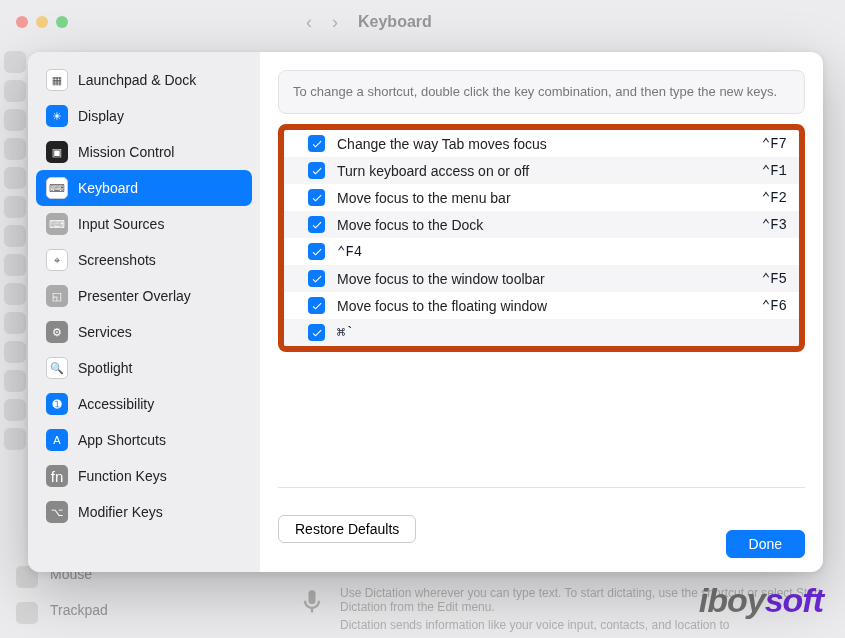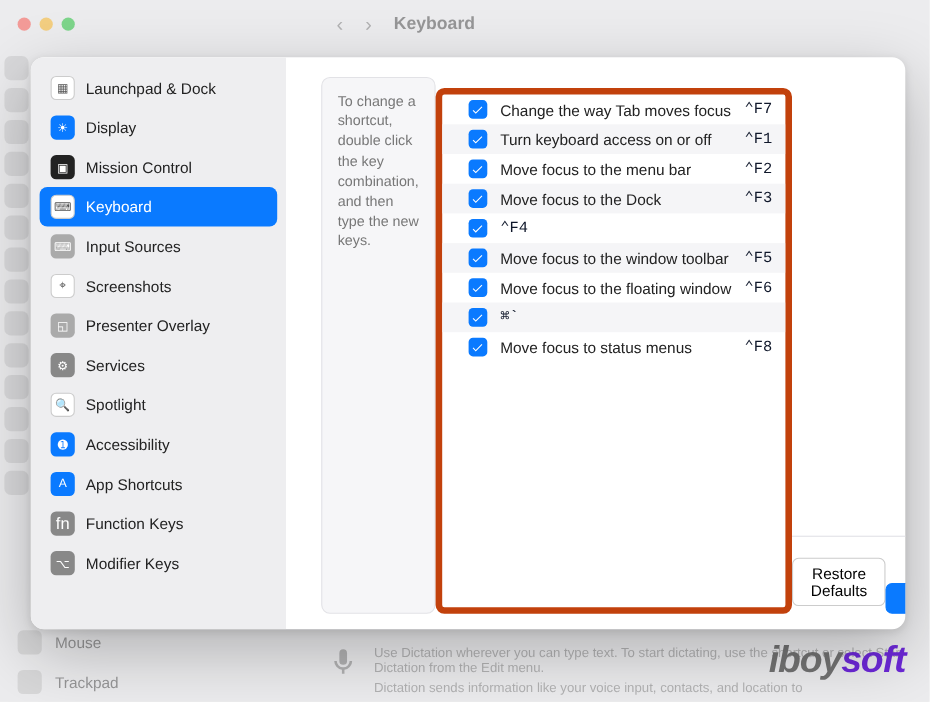--- a/index.html
+++ b/index.html
@@ -63,21 +63,21 @@
   }
   .bg-bottom-items {
     position: absolute;
     left: 16px;
     bottom: 0;
     font-size: 14px;
     color: #555;
   }
   .bg-bottom-row {
     display: flex;
-    align-items: center;
+    align-items: flex-start;
     gap: 12px;
     height: 36px;
   }
   .bg-bottom-icon {
     width: 22px; height: 22px;
     background: #ccc;
     border-radius: 5px;
   }
   .bg-detail {
     position: absolute;
@@ -148,22 +148,22 @@
     border-radius: 5px;
     display: flex;
     align-items: center;
     justify-content: center;
     font-size: 13px;
     flex-shrink: 0;
   }
   .sheet-main {
     flex: 1;
     display: flex;
-    flex-direction: row;
-    padding: 18px 18px 14px 32px;
+    flex-direction: column;
+    padding: 18px 18px 14px 18px;
   }
   .hint-box {
     background: #f6f6f8;
     border: 1px solid #e2e2e6;
     border-radius: 8px;
     padding: 12px 14px;
     font-size: 13px;
     color: #777;
     line-height: 1.4;
   }
@@ -196,20 +196,21 @@
   .chk svg { width: 12px; height: 12px; }
   .sc-label { flex: 1; }
   .sc-key {
     font-size: 14px;
     color: #0f172a;
     font-family: Liberation Mono, monospace;
   }
   .sheet-footer {
     margin-top: auto;
     display: flex;
+    justify-content: space-between;
     align-items: center;
     padding-top: 12px;
     border-top: 1px solid #e2e2e6;
   }
   .btn {
     font-size: 14px;
     padding: 5px 16px;
     border-radius: 6px;
     border: 1px solid #ccc;
     background: #fff;
@@ -401,28 +402,19 @@
           <span class="sc-key">⌃F6</span>
         </div>
         <div class="shortcut-row">
           <div class="chk">
             <svg viewBox="0 0 24 24">
               <path fill="#fff" d="M9 16.2 4.8 12l-1.4 1.4L9 19 21 7l-1.4-1.4z"></path>
             </svg>
           </div>
           <span class="sc-key">⌘`</span>
         </div>
-        <div class="shortcut-row">
-          <div class="chk">
-            <svg viewBox="0 0 24 24">
-              <path fill="#fff" d="M9 16.2 4.8 12l-1.4 1.4L9 19 21 7l-1.4-1.4z"></path>
-            </svg>
-          </div>
-          <span class="sc-label">Move focus to status menus</span>
-          <span class="sc-key">⌃F8</span>
-        </div>
       </div>
     <div class="sheet-footer">
       <button class="btn">Restore Defaults</button>
       <button class="btn btn-primary">Done</button>
     </div>
   </div>
 </div>
 
 </body></html>

